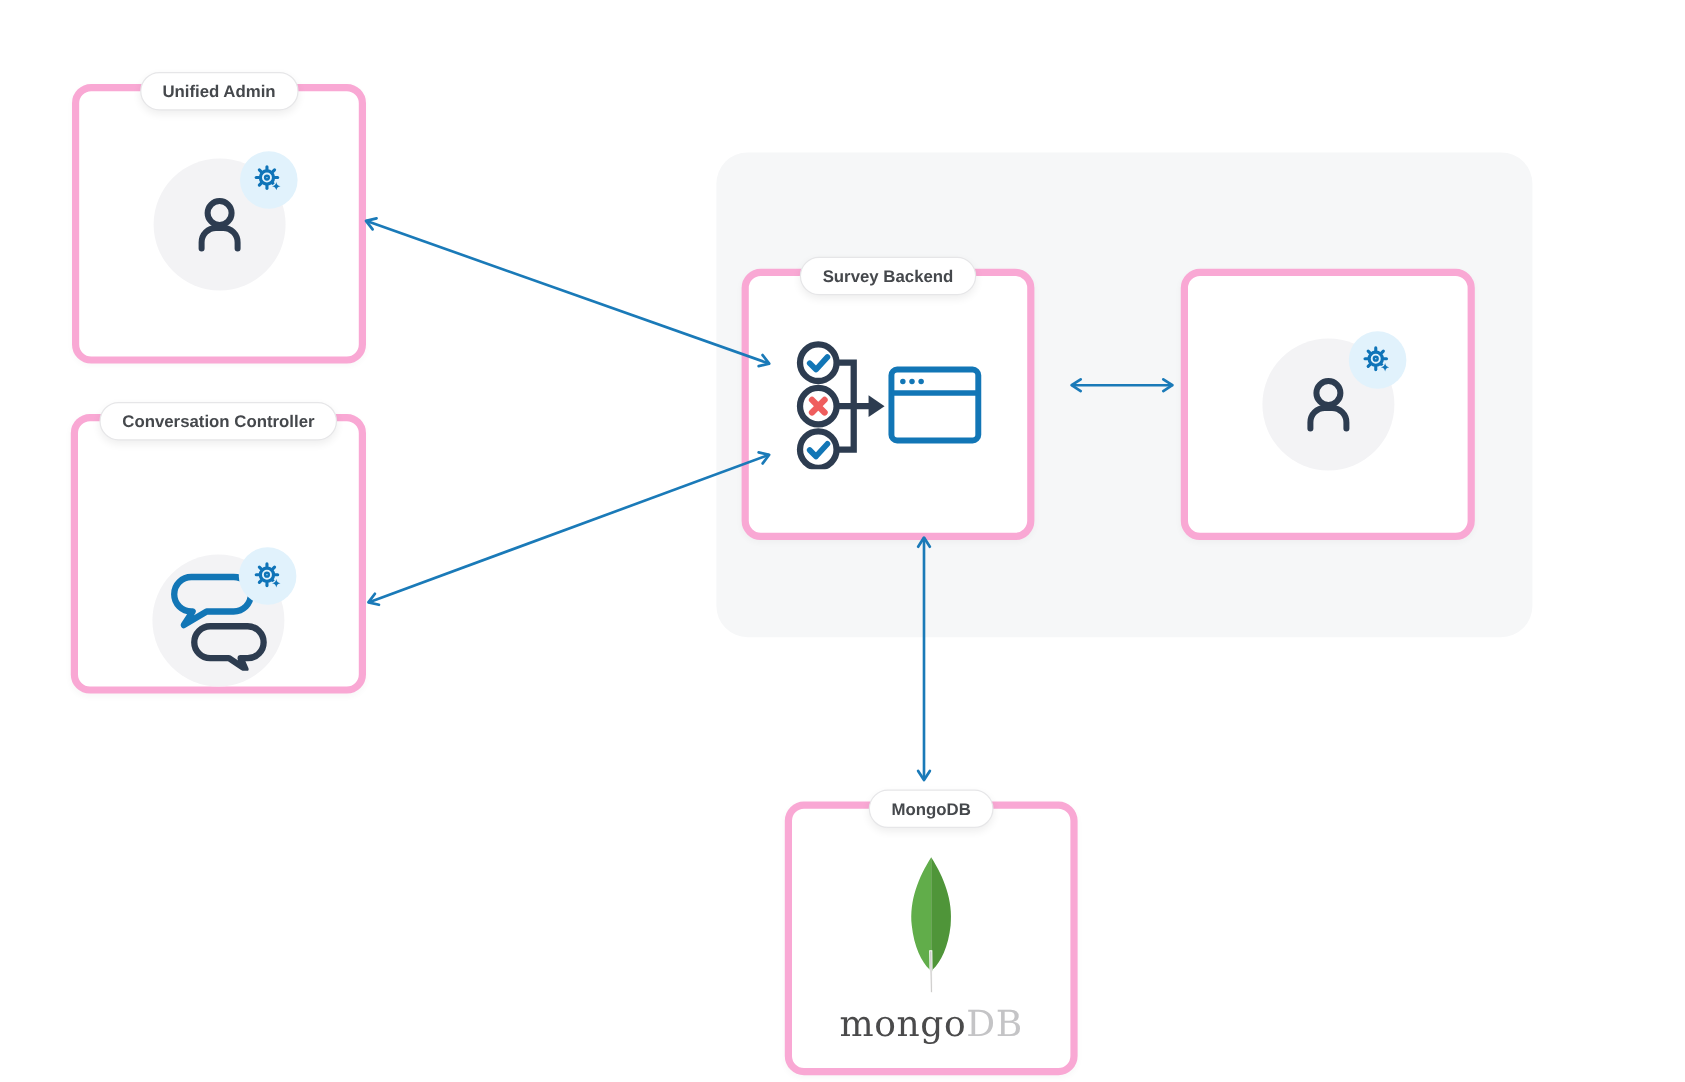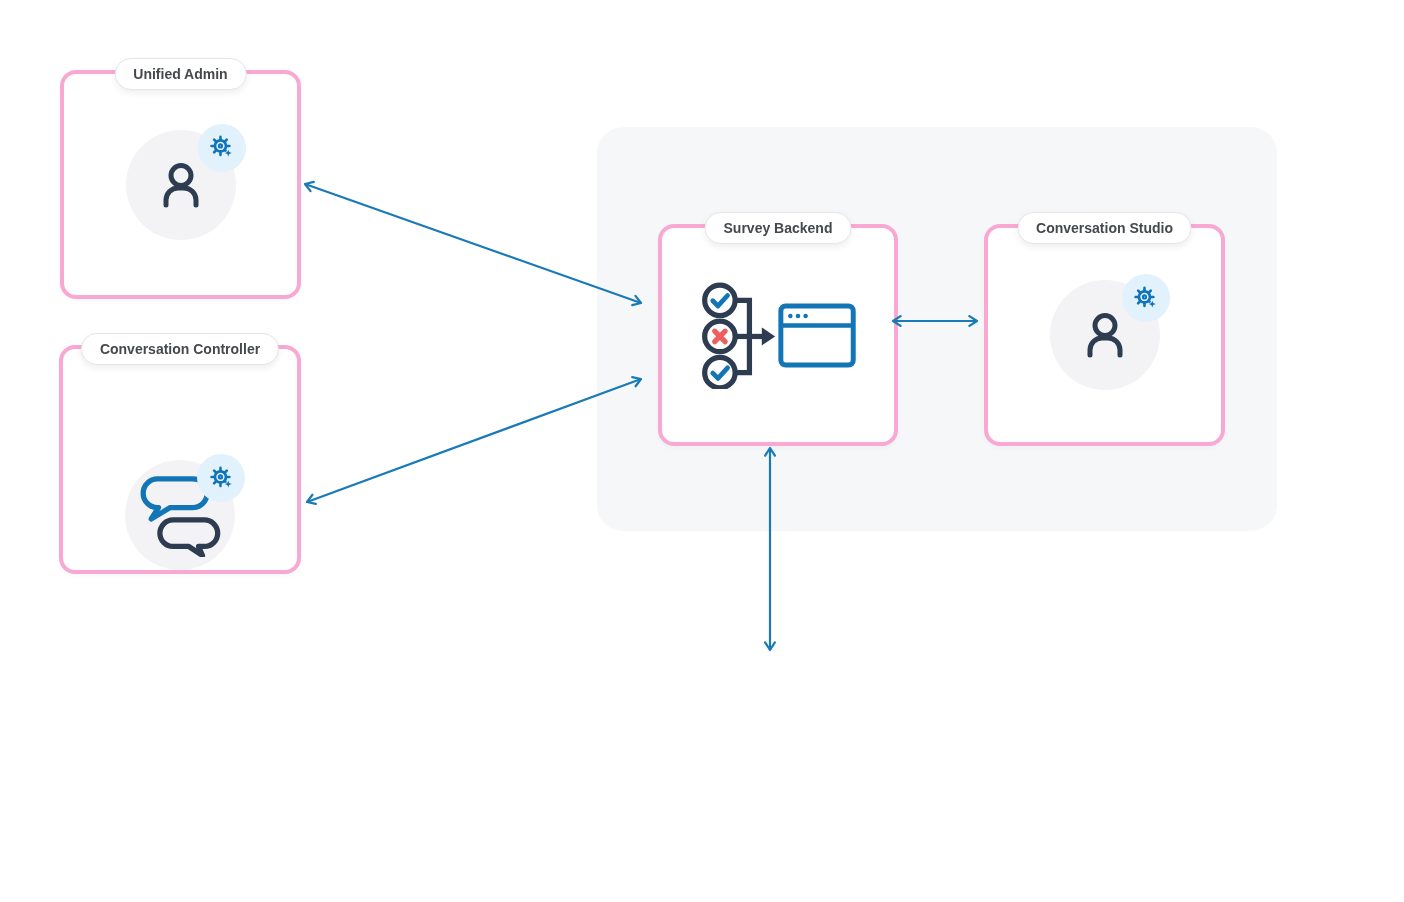--- a/index.html
+++ b/index.html
@@ -1,33 +1,33 @@
 <!DOCTYPE html>
 <html><head>
 <meta charset="utf-8">
 <style>
   html,body{margin:0;padding:0;background:#ffffff;}
   .stage{position:relative;width:1404px;height:902px;background:#ffffff;overflow:hidden;
          font-family:"Liberation Sans",sans-serif;}
   .platform-group{position:absolute;left:597px;top:127px;width:680px;height:404px;
          background:#f6f7f8;border-radius:26px;}
-  .node{position:absolute;background:#ffffff;border:4px solid #f9a8d4;border-radius:16px;
+  .node{position:absolute;background:#ffffff;border:6px solid #f9a8d4;border-radius:16px;
          box-shadow:0 2px 5px rgba(0,0,0,0.03);display:flex;align-items:center;justify-content:center;}
   .node-label{position:absolute;top:0;left:50%;transform:translate(-50%,-50%);
          background:#ffffff;border:1px solid #e6e6e8;border-radius:999px;
          padding:7px 18px;font-size:14px;font-weight:bold;color:#45484c;white-space:nowrap;
          box-shadow:0 3px 7px rgba(0,0,0,0.07);z-index:3;}
   .icon-wrap{position:relative;width:110px;height:110px;}
   .icon-circle{position:absolute;inset:0;background:#f3f3f5;border-radius:50%;
          display:flex;align-items:center;justify-content:center;}
   .badge{position:absolute;top:-6px;right:-10px;width:48px;height:48px;border-radius:50%;
          background:#e1f2fc;display:flex;align-items:center;justify-content:center;z-index:2;}
   .node-unified-admin{left:60px;top:70px;width:233px;height:221px;}
   .node-conversation-controller{left:59px;top:345px;width:234px;height:221px;align-items:flex-end;}
-  .node-survey-backend{left:658px;top:224px;width:232px;height:214px;z-index:2;}
+  .node-survey-backend{left:618px;top:224px;width:232px;height:214px;z-index:2;}
   .node-conversation-studio{left:984px;top:224px;width:233px;height:214px;z-index:2;}
   .node-mongodb{left:654px;top:668px;width:232px;height:216px;z-index:2;}
   .mongo-stack{display:flex;flex-direction:column;align-items:center;gap:2px;margin-top:14px;}
   .mongo-wordmark{font-family:"DejaVu Serif",serif;font-size:30px;letter-spacing:0.5px;line-height:1;}
   .mongo-wordmark .mw-primary{color:#4a4a4b;}
   .mongo-wordmark .mw-secondary{color:#c4c4c6;}
   .edges-overlay{position:absolute;left:0;top:0;width:1404px;height:902px;pointer-events:none;z-index:4;}
 </style>
 </head>
 <body>
@@ -110,21 +110,20 @@
         <rect x="87" y="25" width="76" height="62" rx="5" fill="#ffffff" stroke="#1276b6" stroke-width="5.2"></rect>
         <line x1="87" y1="45.5" x2="163" y2="45.5" stroke="#1276b6" stroke-width="4.6"></line>
         <circle cx="97" cy="35.5" r="2.4" fill="#1276b6"></circle>
         <circle cx="105" cy="35.5" r="2.4" fill="#1276b6"></circle>
         <circle cx="113" cy="35.5" r="2.4" fill="#1276b6"></circle>
       </g>
     </svg>
   </div>
 
   <div class="node node-conversation-studio">
-    <div class="node-label">Conversation Studio</div>
     <div class="icon-wrap">
       <div class="icon-circle">
         <svg width="58" height="58" viewBox="0 0 58 58">
           <circle cx="29" cy="19.5" r="10" fill="none" stroke="#2d3c50" stroke-width="5"></circle>
           <path d="M14 49 V44 C14 37.4 19.4 32 26 32 H32 C38.6 32 44 37.4 44 44 V49" fill="none" stroke="#2d3c50" stroke-width="5" stroke-linecap="round"></path>
         </svg>
       </div>
       <div class="badge">
         <svg width="27" height="27" viewBox="0 0 26 26">
           <g stroke="#0f74b8" fill="none" stroke-width="2.5" stroke-linecap="round">
@@ -138,20 +137,33 @@
             <line x1="16.5" y1="7" x2="18.1" y2="5.4"></line>
             <circle cx="12" cy="11.5" r="5.3" stroke-width="2.6"></circle>
             <circle cx="12" cy="11.5" r="1.5" stroke-width="2"></circle>
           </g>
           <path d="M19.5 15 C19.95 17.2 20.7 17.95 22.9 18.4 C20.7 18.85 19.95 19.6 19.5 21.8 C19.05 19.6 18.3 18.85 16.1 18.4 C18.3 17.95 19.05 17.2 19.5 15 Z" fill="#0f74b8" stroke="#e1f2fc" stroke-width="1.6" paint-order="stroke"></path>
         </svg>
       </div>
     </div>
   </div>
 
+  <div class="node node-mongodb">
+    <div class="node-label">MongoDB</div>
+    <div class="mongo-stack">
+      <svg width="56" height="128" viewBox="0 0 64 140">
+        <path d="M32 3 C20 22 11 44 13.5 68 C15.5 88 23 103 30.5 110 L32 114 Z" fill="#61ad4a"></path>
+        <path d="M32 3 C44 22 53 44 50.5 68 C48.5 88 41 103 33.5 110 L32 114 Z" fill="#4f9539"></path>
+        <path d="M30.6 92 L31.2 132 H33 L32.6 92 Z" fill="#b9b7b5" stroke="#ffffff" stroke-width="1"></path>
+      </svg>
+      <div class="mongo-wordmark">
+        <span class="mw-primary">mongo</span><span class="mw-secondary">DB</span>
+      </div>
+    </div>
+  </div>
 
   <svg class="edges-overlay" width="1404" height="902" viewBox="0 0 1404 902">
     <defs>
       <marker id="arrowhead" viewBox="0 0 12 12" refX="9.5" refY="6" markerWidth="13" markerHeight="13" markerUnits="userSpaceOnUse" orient="auto-start-reverse">
         <path d="M2.5 1.5 L9.5 6 L2.5 10.5" fill="none" stroke="#1a7ab8" stroke-width="2.1" stroke-linecap="round" stroke-linejoin="round"></path>
       </marker>
     </defs>
     <line x1="305" y1="184" x2="641" y2="303" stroke="#1a7ab8" stroke-width="2.2" marker-start="url(#arrowhead)" marker-end="url(#arrowhead)"></line>
     <line x1="307" y1="502" x2="641" y2="379" stroke="#1a7ab8" stroke-width="2.2" marker-start="url(#arrowhead)" marker-end="url(#arrowhead)"></line>
     <line x1="893" y1="321" x2="977" y2="321" stroke="#1a7ab8" stroke-width="2.2" marker-start="url(#arrowhead)" marker-end="url(#arrowhead)"></line>

